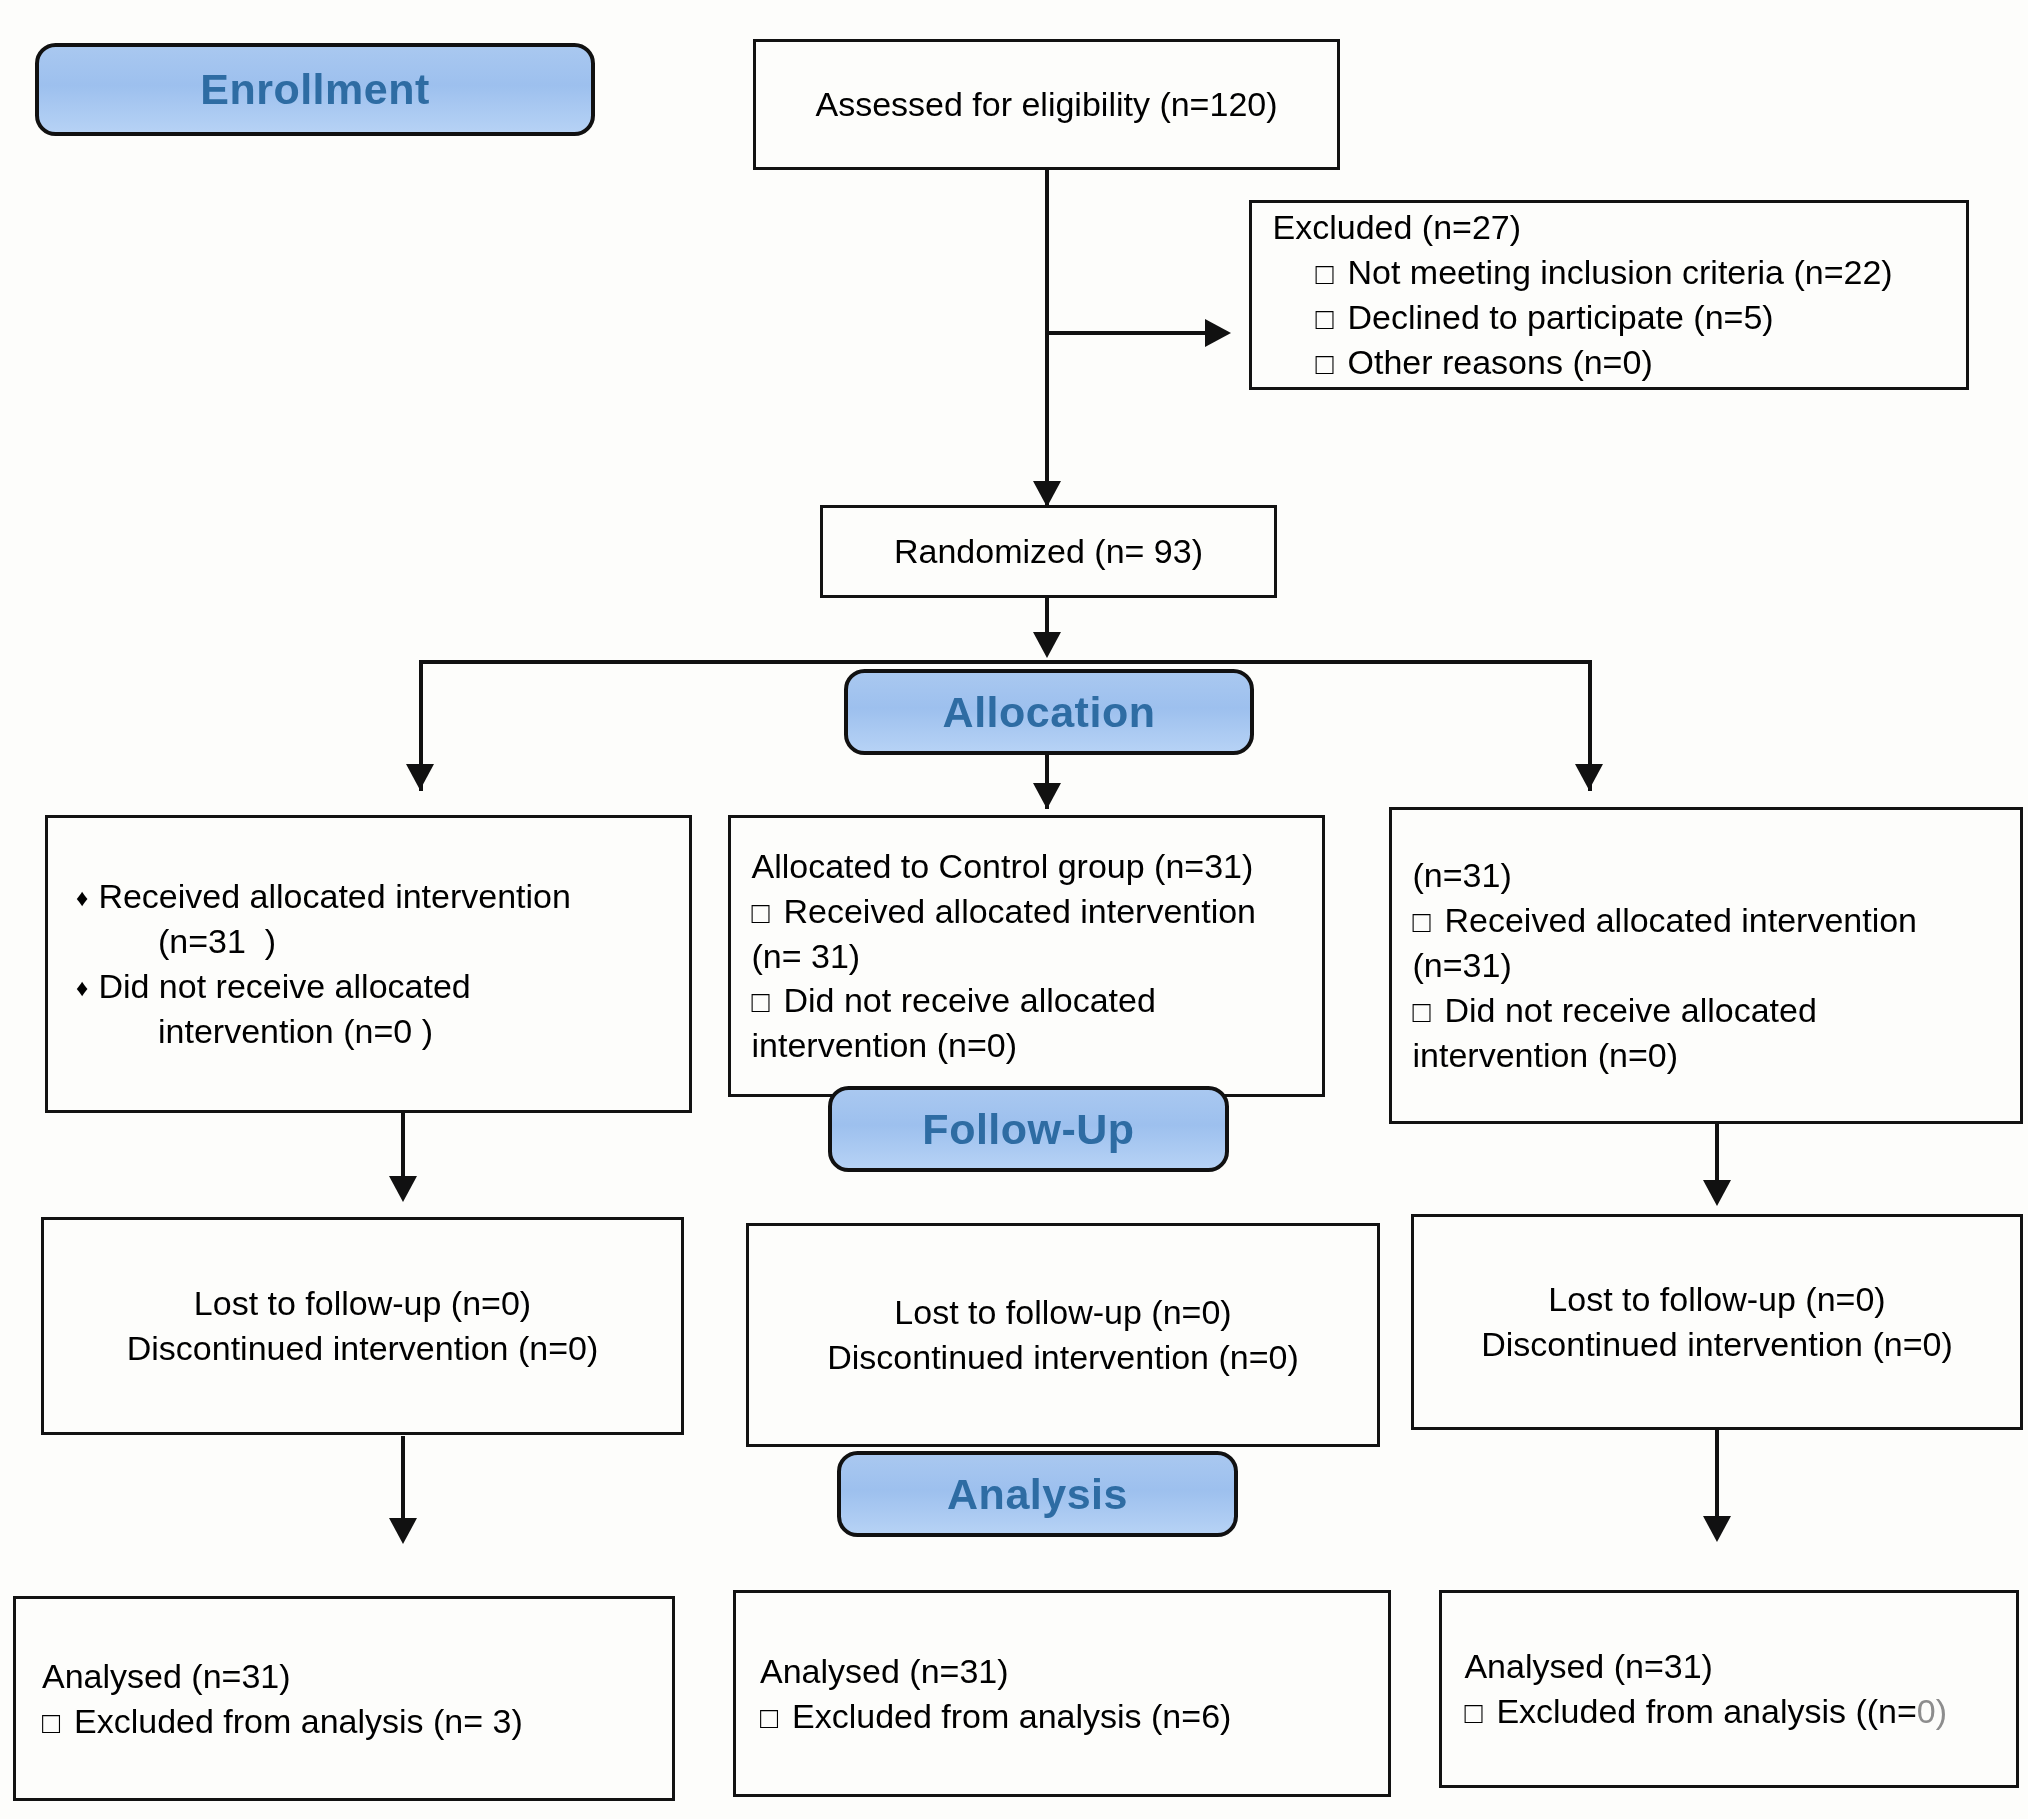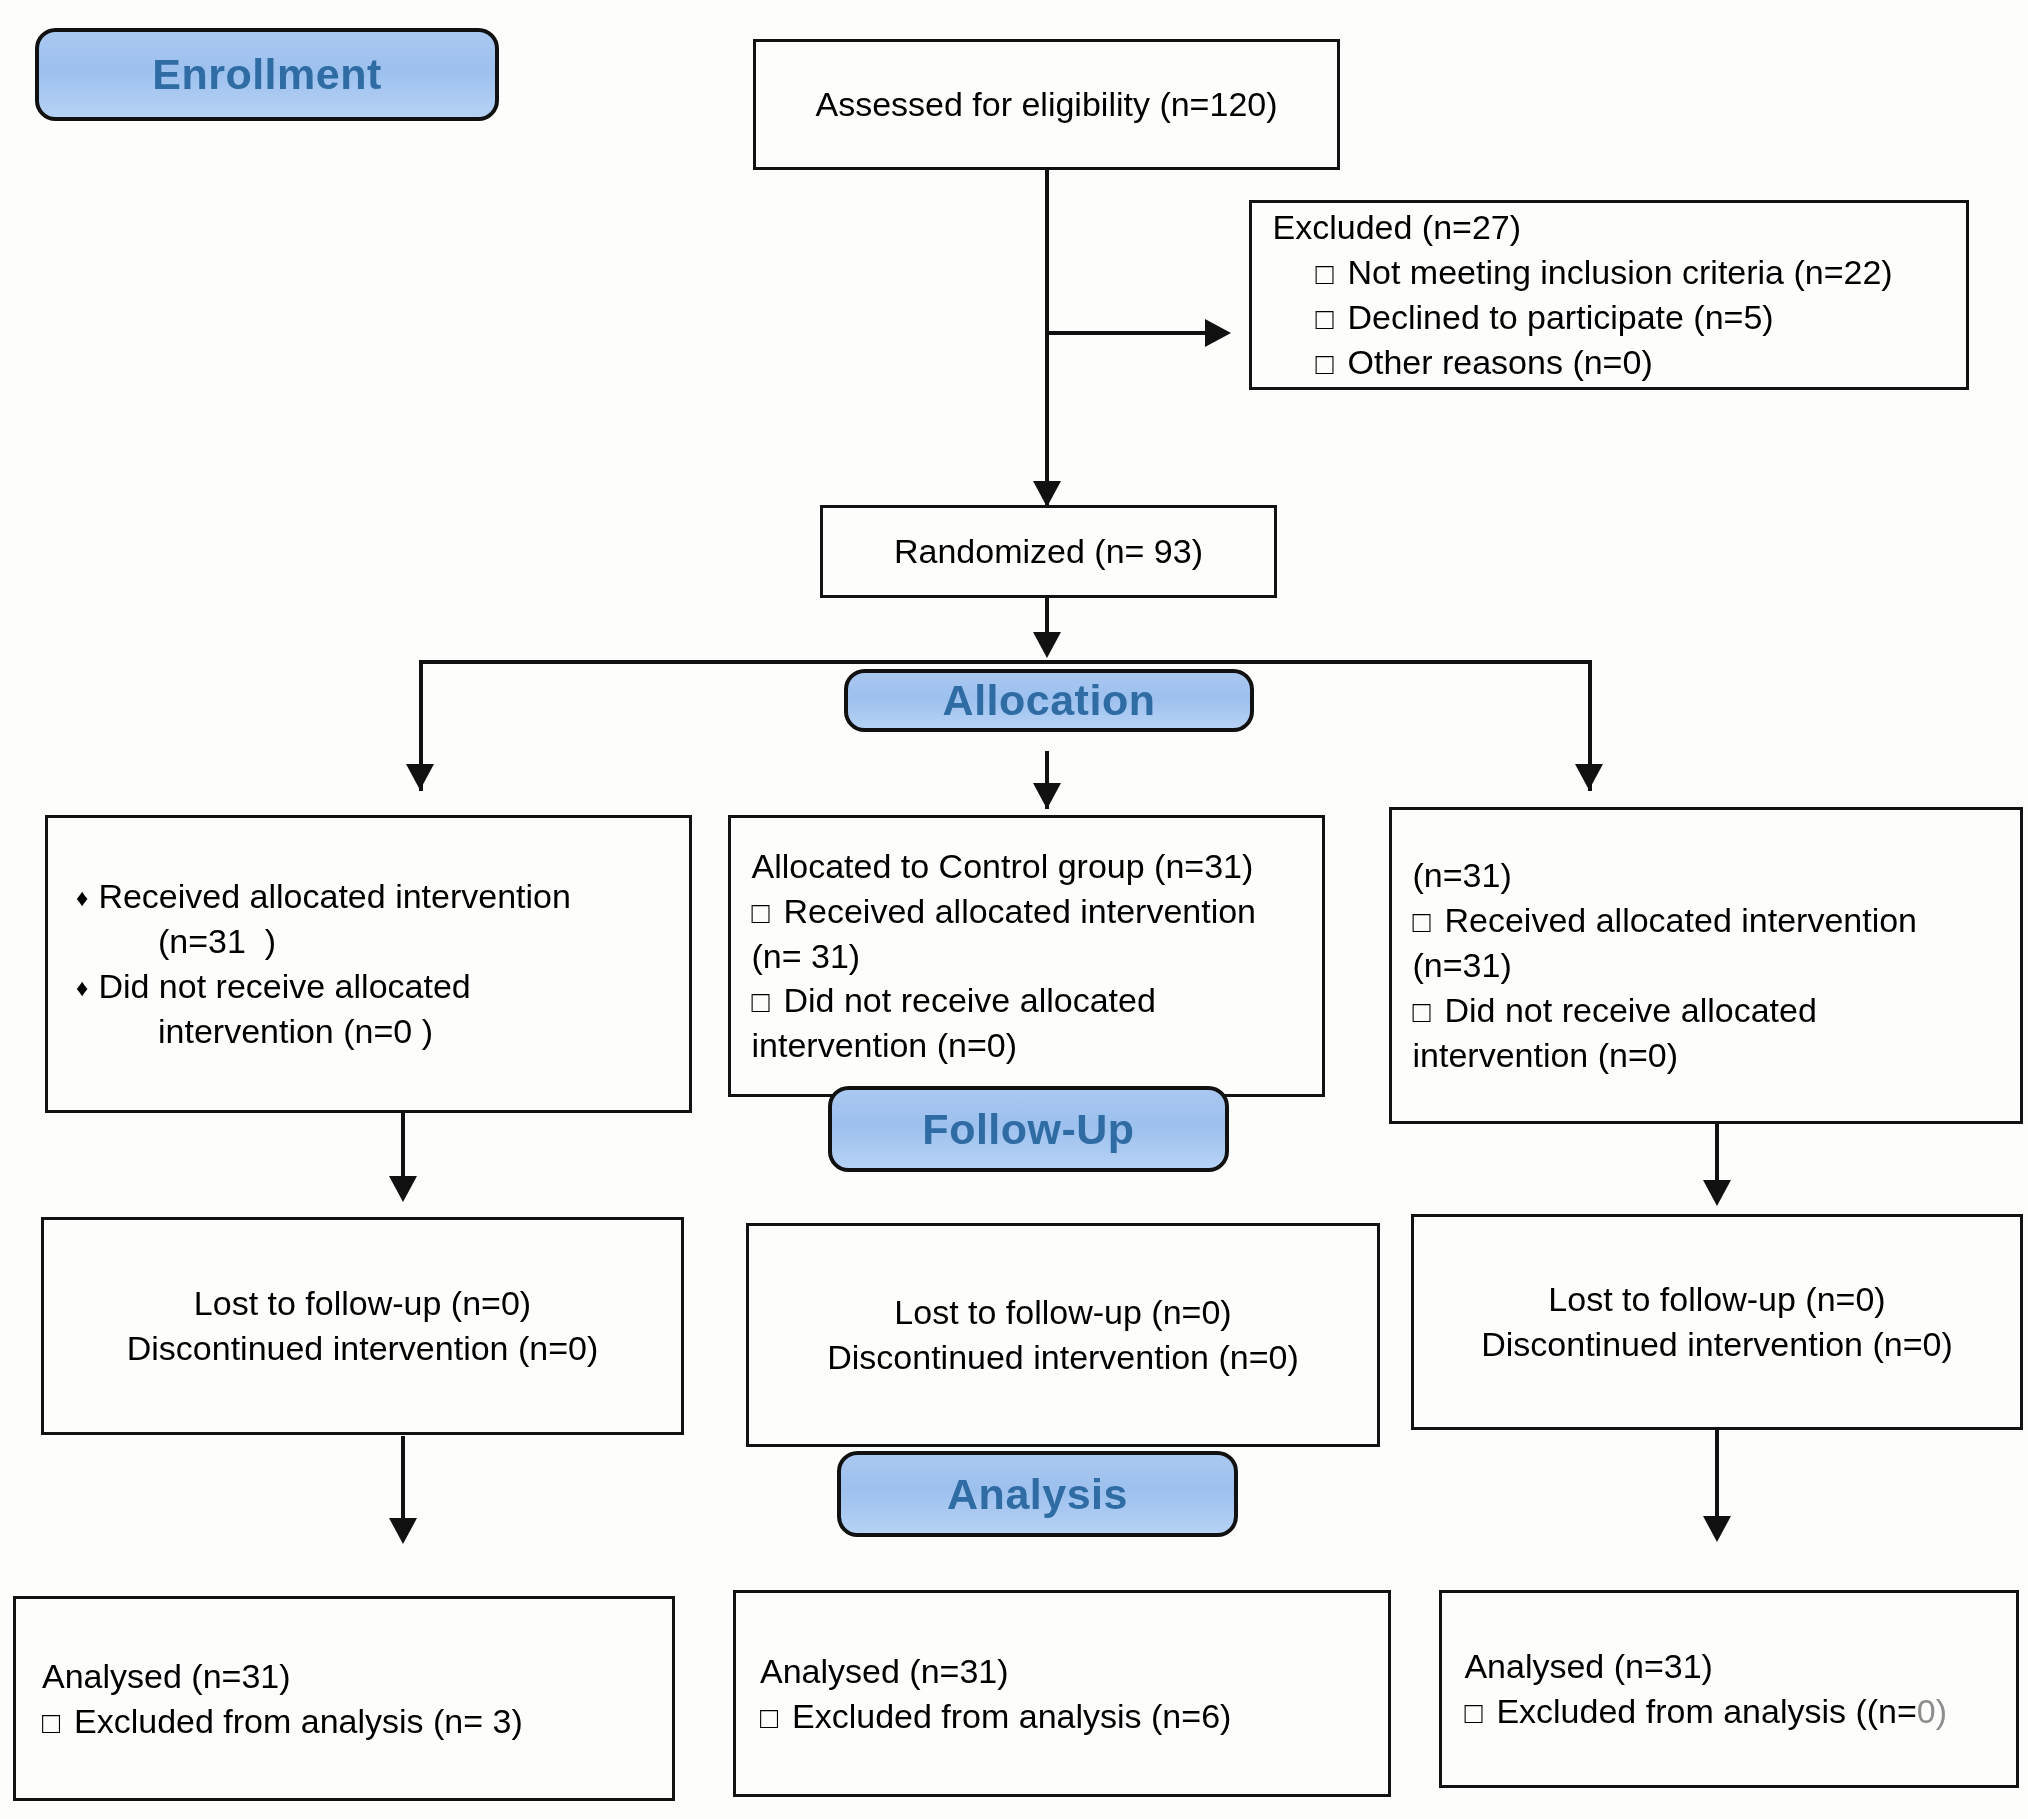--- a/index.html
+++ b/index.html
@@ -102,21 +102,21 @@
     border-top: 14px solid transparent;
     border-bottom: 14px solid transparent;
     border-left: 26px solid #111111;
   }
 </style>
 </head>
 <body>
 
 <div id="canvas">
 
-  <div class="stage" style="left:35px; top:28px; width:464px; height:93px;">
+  <div class="stage" style="left:35px; top:43px; width:560px; height:93px;">
     <span>Enrollment</span>
   </div>
 
   <div class="box center-text" style="left:753px; top:39px; width:587px; height:131px;">
     <div class="inner">
       <div class="line-row">Assessed for eligibility (n=120)</div>
     </div>
   </div>
 
   <div class="vline" style="left:1045px; top:170px; height:336px;"></div>
@@ -147,21 +147,21 @@
 
   <div class="vline" style="left:419px; top:660px; height:131px;"></div>
   <div class="arrow-down" style="left:406px; top:764px;"></div>
 
   <div class="vline" style="left:1588px; top:660px; height:131px;"></div>
   <div class="arrow-down" style="left:1575px; top:764px;"></div>
 
   <div class="vline" style="left:1045px; top:751px; height:58px;"></div>
   <div class="arrow-down" style="left:1033px; top:783px;"></div>
 
-  <div class="stage" style="left:844px; top:669px; width:410px; height:63px;">
+  <div class="stage" style="left:844px; top:669px; width:410px; height:86px;">
     <span>Allocation</span>
   </div>
 
   <div class="box left-text" style="left:45px; top:815px; width:647px; height:298px;">
     <div class="inner" style="padding:0 28px;">
       <div class="line-row bullet-di">Received allocated intervention</div>
       <div class="line-row indent-2">(n=31  )</div>
       <div class="line-row bullet-di">Did not receive allocated</div>
       <div class="line-row indent-2">intervention (n=0 )</div>
     </div>

